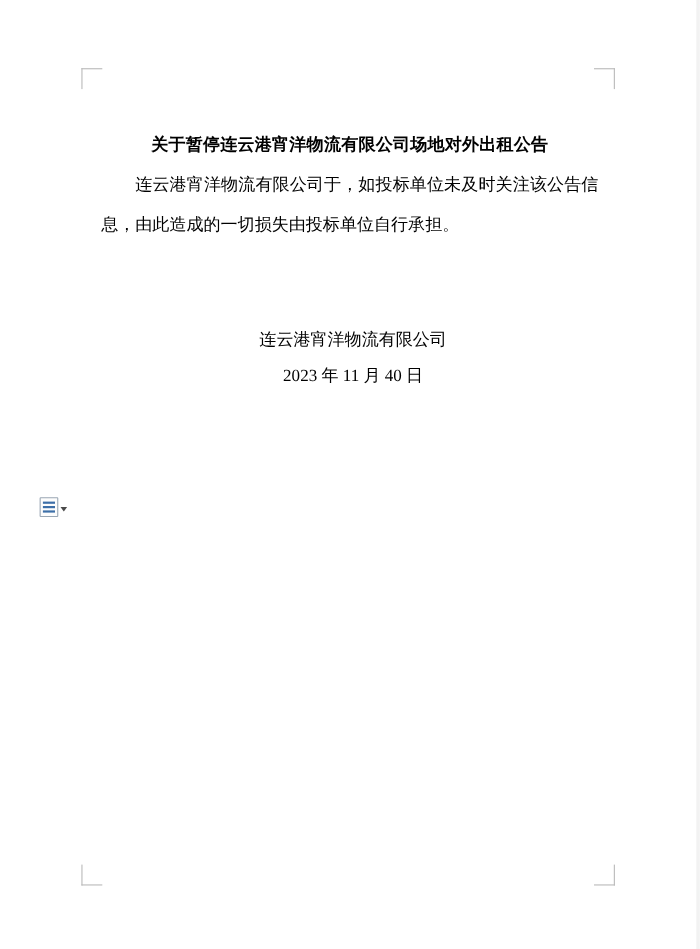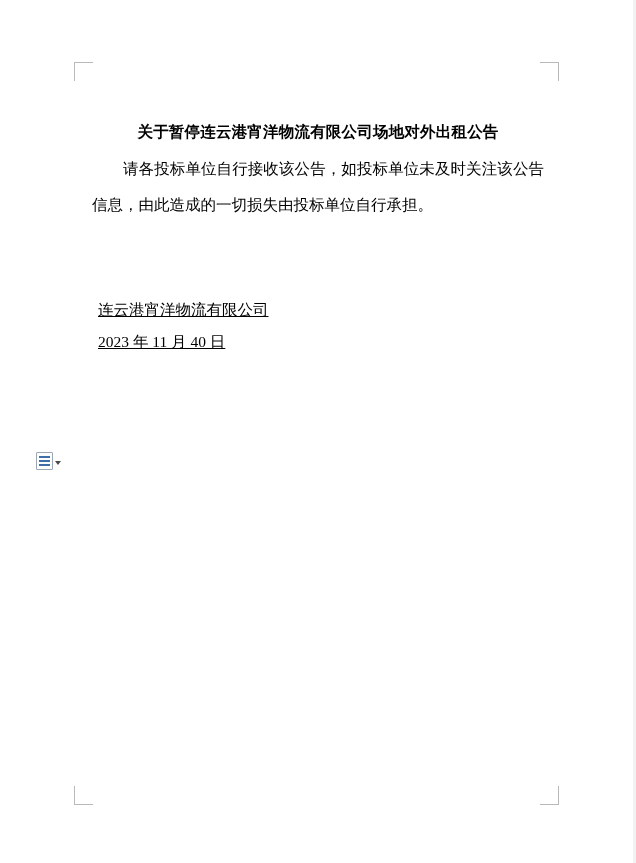--- a/index.html
+++ b/index.html
@@ -66,22 +66,21 @@
 
   .signature {
     margin-top: 70px;
     text-align: center;
     font-size: 15.5px;
     line-height: 2.1;
     color: #000;
   }
   .sig-line {
     display: block;
-    text-align: left;
-    text-decoration: underline;
+    text-align: center;
   }
   .sig-company { padding-left: 6px; }
   .sig-date { padding-left: 6px; }
 
   
   .paste-widget {
     position: absolute;
     left: 36px;
     top: 452px;
     display: flex;
@@ -125,21 +124,21 @@
   <div class="crop tl"></div>
   <div class="crop tr"></div>
   <div class="crop bl"></div>
   <div class="crop br"></div>
 
   <div class="content">
 
     <h1 class="doc-title">关于暂停连云港宵洋物流有限公司场地对外出租公告</h1>
 
 
-    <p class="para second">请各投标单位自行接收该公告，如投标单位未及时关注该公告信息，由此造成的一切损失由投标单位自行承担。</p>
+    <p class="para second">连云港宵洋物流有限公司于，如投标单位未及时关注该公告信息，由此造成的一切损失由投标单位自行承担。</p>
 
     <div class="signature">
       <span class="sig-line sig-company">连云港宵洋物流有限公司</span>
       <span class="sig-line sig-date">2023 年 11 月 40 日</span>
     </div>
 
   </div>
 
   <div class="paste-widget">
     <span class="paste-icon"></span>

